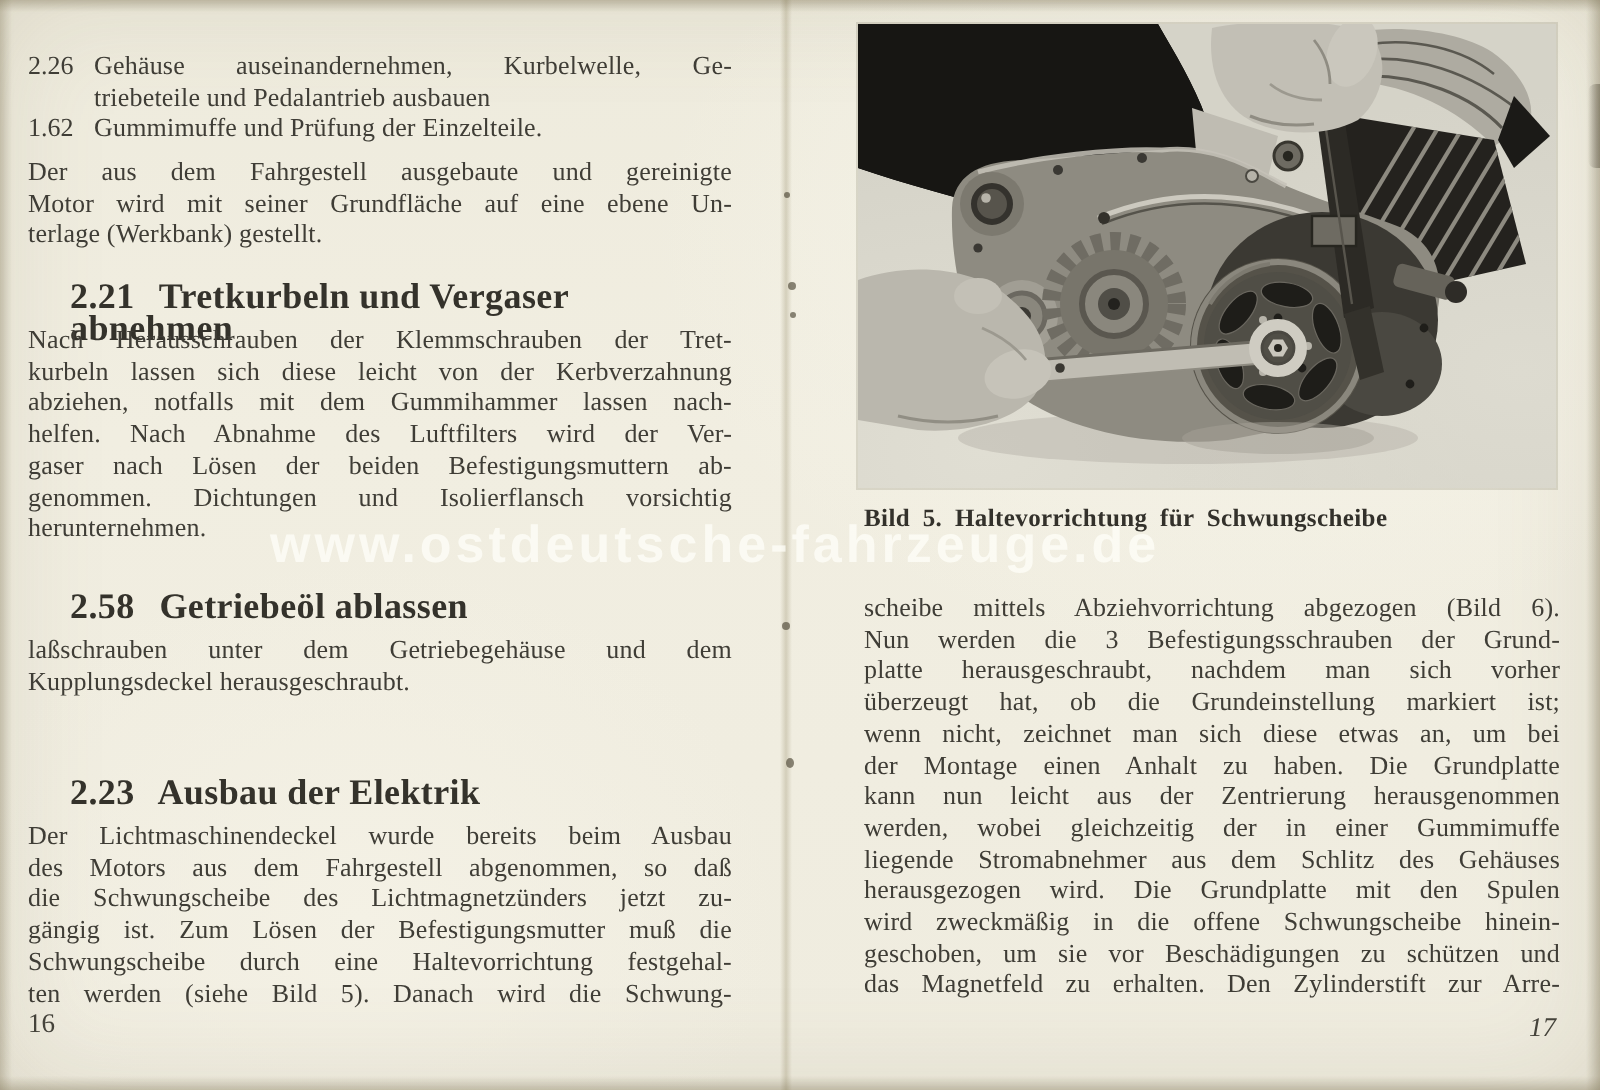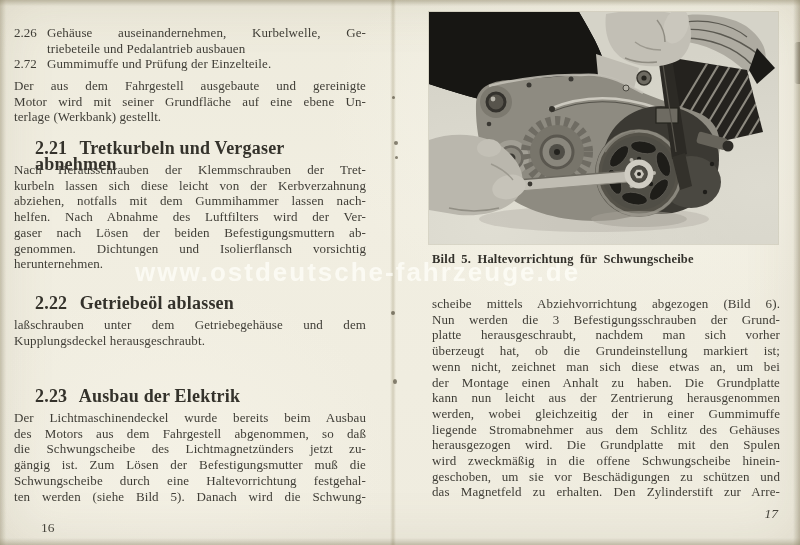--- a/index.html
+++ b/index.html
@@ -32,21 +32,21 @@
   .col-right{left:432px;top:0;width:348px;height:545px;}
   .blk{position:absolute;left:0;width:100%;}
   .jline{line-height:15.7px;text-align:justify;text-align-last:justify;letter-spacing:.1px;}
   .jline.lastline{text-align-last:left;}
   .toc-item{position:relative;padding-left:33px;}
   .toc-num{position:absolute;left:0;top:0;line-height:15.7px;}
   .shead{position:absolute;left:0;width:100%;margin:0;padding-left:21px;box-sizing:border-box;
       font-size:18px;font-weight:bold;color:#34322b;letter-spacing:.2px;line-height:16px;}
   .shead .hnum{display:inline-block;width:40px;}
   .pagenum{position:absolute;font-size:13.5px;color:#45433b;}
-  .pagenum.pn-left{left:0;top:520px;margin-left:27px;}
+  .pagenum.pn-left{left:0;top:504px;}
   .pagenum.pn-right{right:2px;top:506px;text-align:right;font-style:italic;}
 
   .photo{position:absolute;left:429px;top:12px;width:349px;height:232px;z-index:4;margin:0;
       outline:1px solid rgba(140,135,115,.25);}
   .photo svg{display:block;width:100%;height:100%;}
   .figcap{position:absolute;left:0;top:252px;width:100%;text-align:left;z-index:6;
       font-weight:bold;font-size:12.5px;color:#33312b;letter-spacing:.2px;word-spacing:3px;}
 </style>
 </head>
 <body>
@@ -58,21 +58,21 @@
   <section class="col col-left">
     <div class="blk" style="top:25px">
       <div class="toc-item">
         <span class="toc-num">2.26</span>
         <div>
             <div class="jline">Gehäuse auseinandernehmen, Kurbelwelle, Ge-</div>
             <div class="jline lastline">triebeteile und Pedalantrieb ausbauen</div>
           </div>
       </div>
       <div class="toc-item">
-        <span class="toc-num">2.72</span>
+        <span class="toc-num">1.62</span>
         <div>
             <div class="jline lastline">Gummimuffe und Prüfung der Einzelteile.</div>
           </div>
       </div>
     </div>
 
     <div class="blk" style="top:78px">
         <div class="jline">Der aus dem Fahrgestell ausgebaute und gereinigte</div>
         <div class="jline">Motor wird mit seiner Grundfläche auf eine ebene Un-</div>
         <div class="jline lastline">terlage (Werkbank) gestellt.</div>
@@ -86,21 +86,21 @@
         <div class="jline">Nach Herausschrauben der Klemmschrauben der Tret-</div>
         <div class="jline">kurbeln lassen sich diese leicht von der Kerbverzahnung</div>
         <div class="jline">abziehen, notfalls mit dem Gummihammer lassen nach-</div>
         <div class="jline">helfen. Nach Abnahme des Luftfilters wird der Ver-</div>
         <div class="jline">gaser nach Lösen der beiden Befestigungsmuttern ab-</div>
         <div class="jline">genommen. Dichtungen und Isolierflansch vorsichtig</div>
         <div class="jline lastline">herunternehmen.</div>
       </div>
 
     <h2 class="shead" style="top:295px">
-      <span class="hnum">2.22</span>
+      <span class="hnum">2.58</span>
       <span>Getriebeöl ablassen</span>
     </h2>
     <div class="blk" style="top:317px">
         <div class="jline">laßschrauben unter dem Getriebegehäuse und dem</div>
         <div class="jline lastline">Kupplungsdeckel herausgeschraubt.</div>
       </div>
 
     <h2 class="shead" style="top:388px">
       <span class="hnum">2.23</span>
       <span>Ausbau der Elektrik</span>

